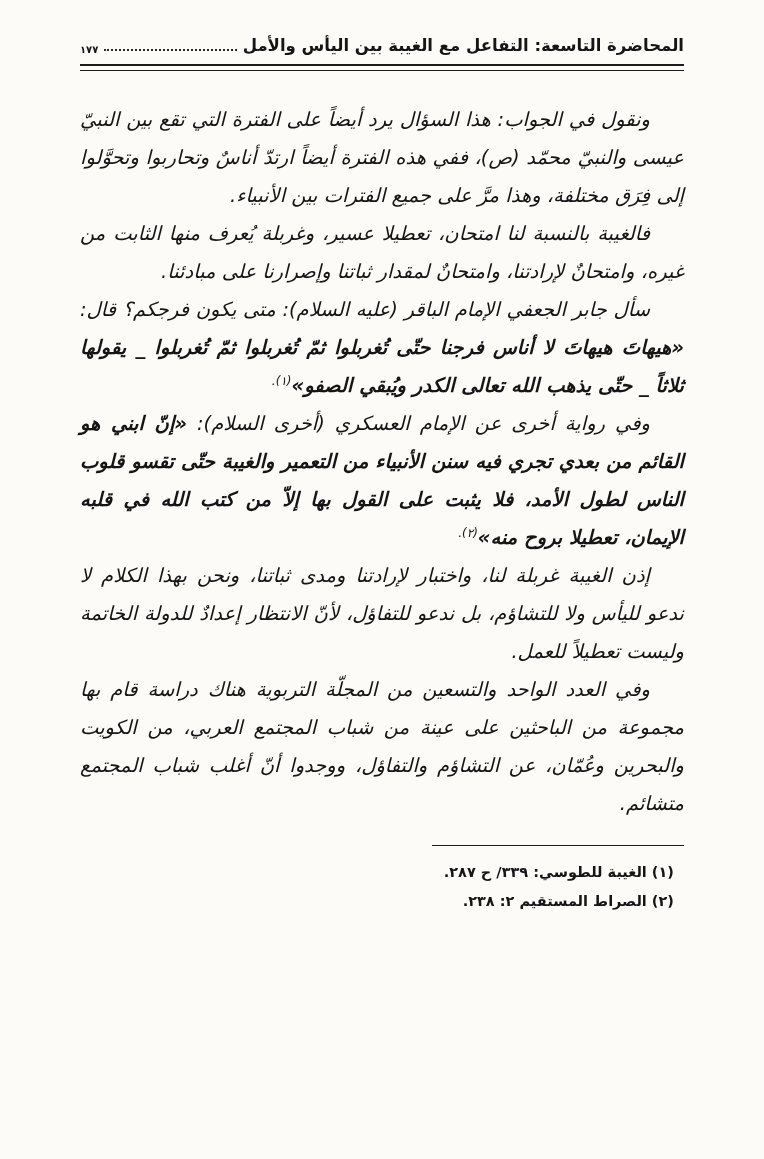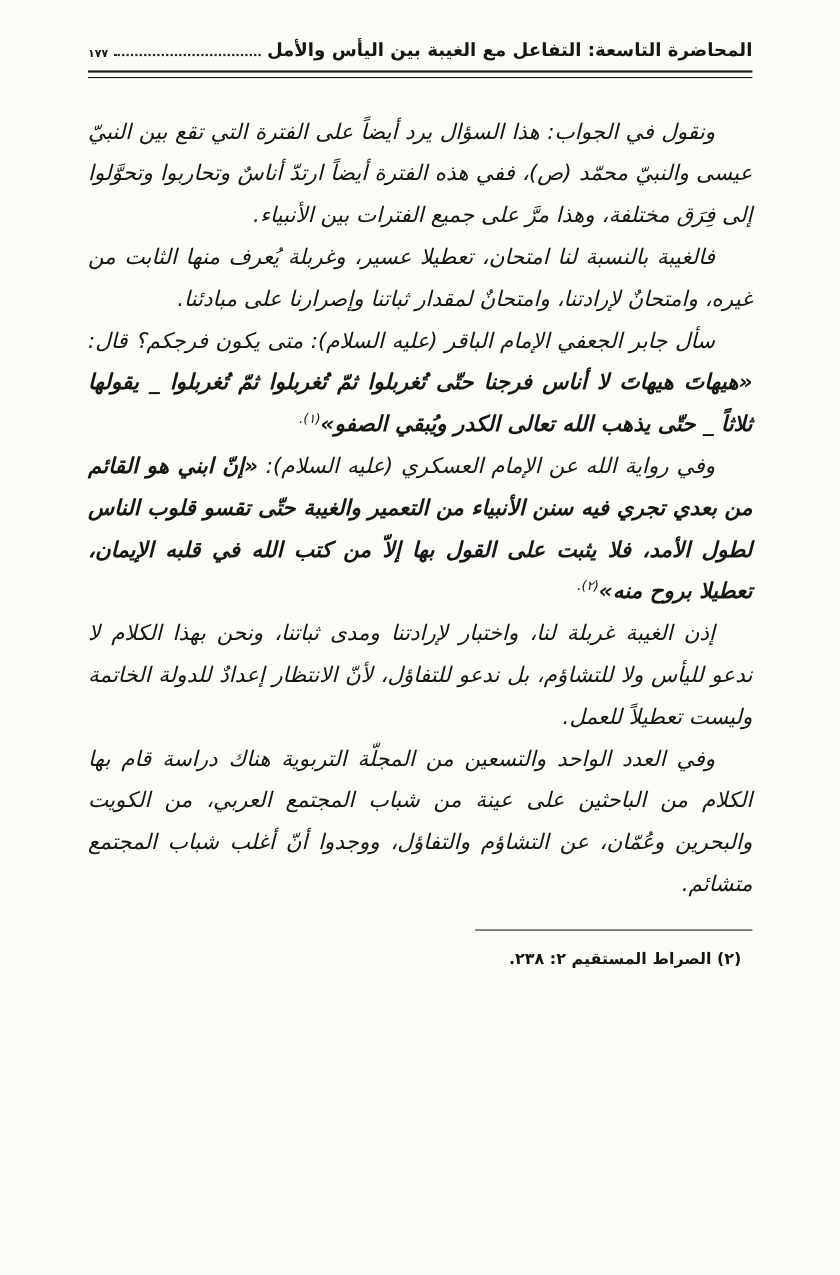--- a/index.html
+++ b/index.html
@@ -97,26 +97,27 @@
   <div class="double-rule"></div>
 
   <main class="bodytext">
 
     <p>ونقول في الجواب: هذا السؤال يرد أيضاً على الفترة التي تقع بين النبيّ عيسى والنبيّ محمّد (ص)، ففي هذه الفترة أيضاً ارتدّ أناسٌ وتحاربوا وتحوَّلوا إلى فِرَق مختلفة، وهذا مرَّ على جميع الفترات بين الأنبياء.</p>
 
     <p>فالغيبة بالنسبة لنا امتحان، تعطيلا عسير، وغربلة يُعرف منها الثابت من غيره، وامتحانٌ لإرادتنا، وامتحانٌ لمقدار ثباتنا وإصرارنا على مبادئنا.</p>
 
     <p><span>سأل جابر الجعفي الإمام الباقر (عليه السلام): متى يكون فرجكم؟ قال: </span><span class="quote">«هيهاتَ هيهاتَ لا أناس فرجنا حتّى تُغربلوا ثمّ تُغربلوا ثمّ تُغربلوا _ يقولها ثلاثاً _ حتّى يذهب الله تعالى الكدر ويُبقي الصفو»</span><span class="fnref">(١).</span></p>
 
-    <p><span>وفي رواية الله عن الإمام العسكري (عليه السلام): </span><span class="quote">«إنّ ابني هو القائم من بعدي تجري فيه سنن الأنبياء من التعمير والغيبة حتّى تقسو قلوب الناس لطول الأمد، فلا يثبت على القول بها إلاّ من كتب الله في قلبه الإيمان، تعطيلا بروح منه»</span><span class="fnref">(٢).</span></p>
+    <p><span>وفي رواية أخرى عن الإمام العسكري (أخرى السلام): </span><span class="quote">«إنّ ابني هو القائم من بعدي تجري فيه سنن الأنبياء من التعمير والغيبة حتّى تقسو قلوب الناس لطول الأمد، فلا يثبت على القول بها إلاّ من كتب الله في قلبه الإيمان، تعطيلا بروح منه»</span><span class="fnref">(٢).</span></p>
 
     <p>إذن الغيبة غربلة لنا، واختبار لإرادتنا ومدى ثباتنا، ونحن بهذا الكلام لا ندعو لليأس ولا للتشاؤم، بل ندعو للتفاؤل، لأنّ الانتظار إعدادٌ للدولة الخاتمة وليست تعطيلاً للعمل.</p>
 
-    <p>وفي العدد الواحد والتسعين من المجلّة التربوية هناك دراسة قام بها الكلام من الباحثين على عينة من شباب المجتمع العربي، من الكويت والبحرين وعُمّان، عن التشاؤم والتفاؤل، ووجدوا أنّ أغلب شباب المجتمع متشائم.</p>
+    <p>وفي العدد الواحد والتسعين من المجلّة التربوية هناك دراسة قام بها مجموعة من الباحثين على عينة من شباب المجتمع العربي، من الكويت والبحرين وعُمّان، عن التشاؤم والتفاؤل، ووجدوا أنّ أغلب شباب المجتمع متشائم.</p>
 
   </main>
 
   <footer class="footnotes">
     <div class="fn-rule"></div>
+    <div class="footnote">(١) الغيبة للطوسي: ٣٣٩/ ح ٢٨٧.</div>
     <div class="footnote">(٢) الصراط المستقيم ٢: ٢٣٨.</div>
   </footer>
 
 </div>
 
 </body></html>

